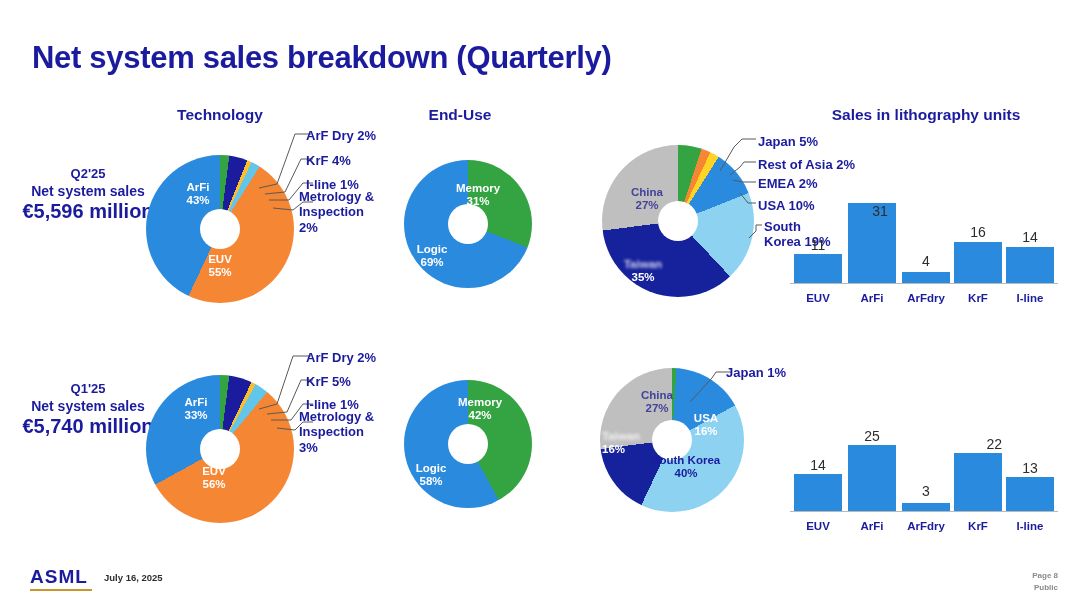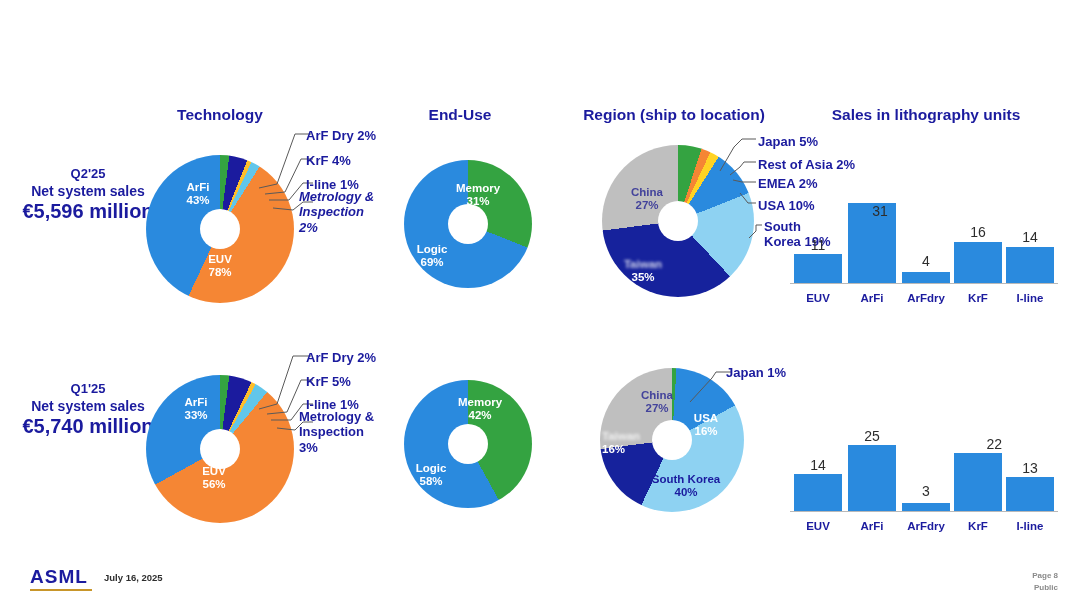--- a/index.html
+++ b/index.html
@@ -83,24 +83,24 @@
     color:#c9c9c9;font-size:25px;letter-spacing:3px;
     font-family:"DejaVu Sans",sans-serif;
   }
   .wechat-ic{width:34px;height:28px;}
 </style>
 </head>
 <body>
 
 <div class="slide">
 
+  <div class="title">Net system sales breakdown (Quarterly)</div>
 
   <div class="col-head tech">Technology</div>
   <div class="col-head end">End-Use</div>
-  <div class="col-head reg">Region (ship to location)</div>
   <div class="col-head bars">Sales in lithography units</div>
 
   <div class="qblock q2block">
     <div class="q">Q2'25</div>
     <div class="l2">Net system sales</div>
     <div class="l3">€5,596 million</div>
   </div>
 
   <div class="donut" style="left:146px;top:155px;width:148px;height:148px;
        background:conic-gradient(from 0deg,
@@ -109,32 +109,32 @@
          #fdbe2c 21.6deg 25.2deg,
          #62c6ea 25.2deg 32.4deg,
          #f58634 32.4deg 205.2deg,
          #2a8ade 205.2deg 360deg);">
     <div class="hole" style="width:40px;height:40px;"></div>
   </div>
   <div class="dlabel white" style="left:170px;top:181px;width:56px;">
     <span>ArFi</span><br><span>43%</span>
   </div>
   <div class="dlabel white" style="left:192px;top:253px;width:56px;">
-    <span>EUV</span><br><span>78%</span>
+    <span>EUV</span><br><span>55%</span>
   </div>
   <svg class="leader" style="left:255px;top:130px;width:60px;height:85px;">
     <polyline points="4,58 22,54 40,4 56,4" fill="none" stroke="#595959" stroke-width="1"></polyline>
     <polyline points="10,64 30,62 46,29 58,29" fill="none" stroke="#595959" stroke-width="1"></polyline>
     <polyline points="14,70 34,70 48,53 58,53" fill="none" stroke="#595959" stroke-width="1"></polyline>
     <polyline points="18,78 38,80 48,72 58,72" fill="none" stroke="#595959" stroke-width="1"></polyline>
   </svg>
   <div class="callout" style="left:306px;top:128px;">ArF Dry 2%</div>
   <div class="callout" style="left:306px;top:153px;">KrF 4%</div>
   <div class="callout" style="left:306px;top:177px;">I-line 1%</div>
-  <div class="callout wrap" style="left:299px;top:189px;font-style:italic;">Metrology &amp; Inspection 2%</div>
+  <div class="callout wrap" style="left:299px;top:189px;">Metrology &amp; Inspection 2%</div>
 
   <div class="donut" style="left:404px;top:160px;width:128px;height:128px;
        background:conic-gradient(from 0deg,
          #34a341 0deg 111.6deg,
          #2a8ade 111.6deg 360deg);">
     <div class="hole" style="width:40px;height:40px;"></div>
   </div>
   <div class="dlabel white" style="left:450px;top:182px;width:56px;">
     <span>Memory</span><br><span>31%</span>
   </div>
@@ -245,21 +245,21 @@
          #16229c 205.2deg 262.8deg,
          #bfbfbf 262.8deg 360deg);">
     <div class="hole" style="width:40px;height:40px;"></div>
   </div>
   <div class="dlabel gray" style="left:630px;top:389px;width:54px;">
     <span>China</span><br><span>27%</span>
   </div>
   <div class="dlabel white" style="left:686px;top:412px;width:40px;">
     <span>USA</span><br><span>16%</span>
   </div>
-  <div class="dlabel navy" style="left:640px;top:473px;width:92px;">
+  <div class="dlabel navy" style="left:640px;top:454px;width:92px;">
     <span>South Korea</span><br><span>40%</span>
   </div>
   <div class="dlabel white" style="left:602px;top:430px;width:54px;text-align:left;">
     <span style="filter:blur(1.6px);opacity:.78;">Taiwan</span><br><span>16%</span>
   </div>
   <svg class="leader" style="left:688px;top:368px;width:46px;height:40px;">
     <polyline points="2,34 24,10 28,4 44,4" fill="none" stroke="#595959" stroke-width="1"></polyline>
   </svg>
   <div class="callout" style="left:726px;top:365px;">Japan 1%</div>
 

